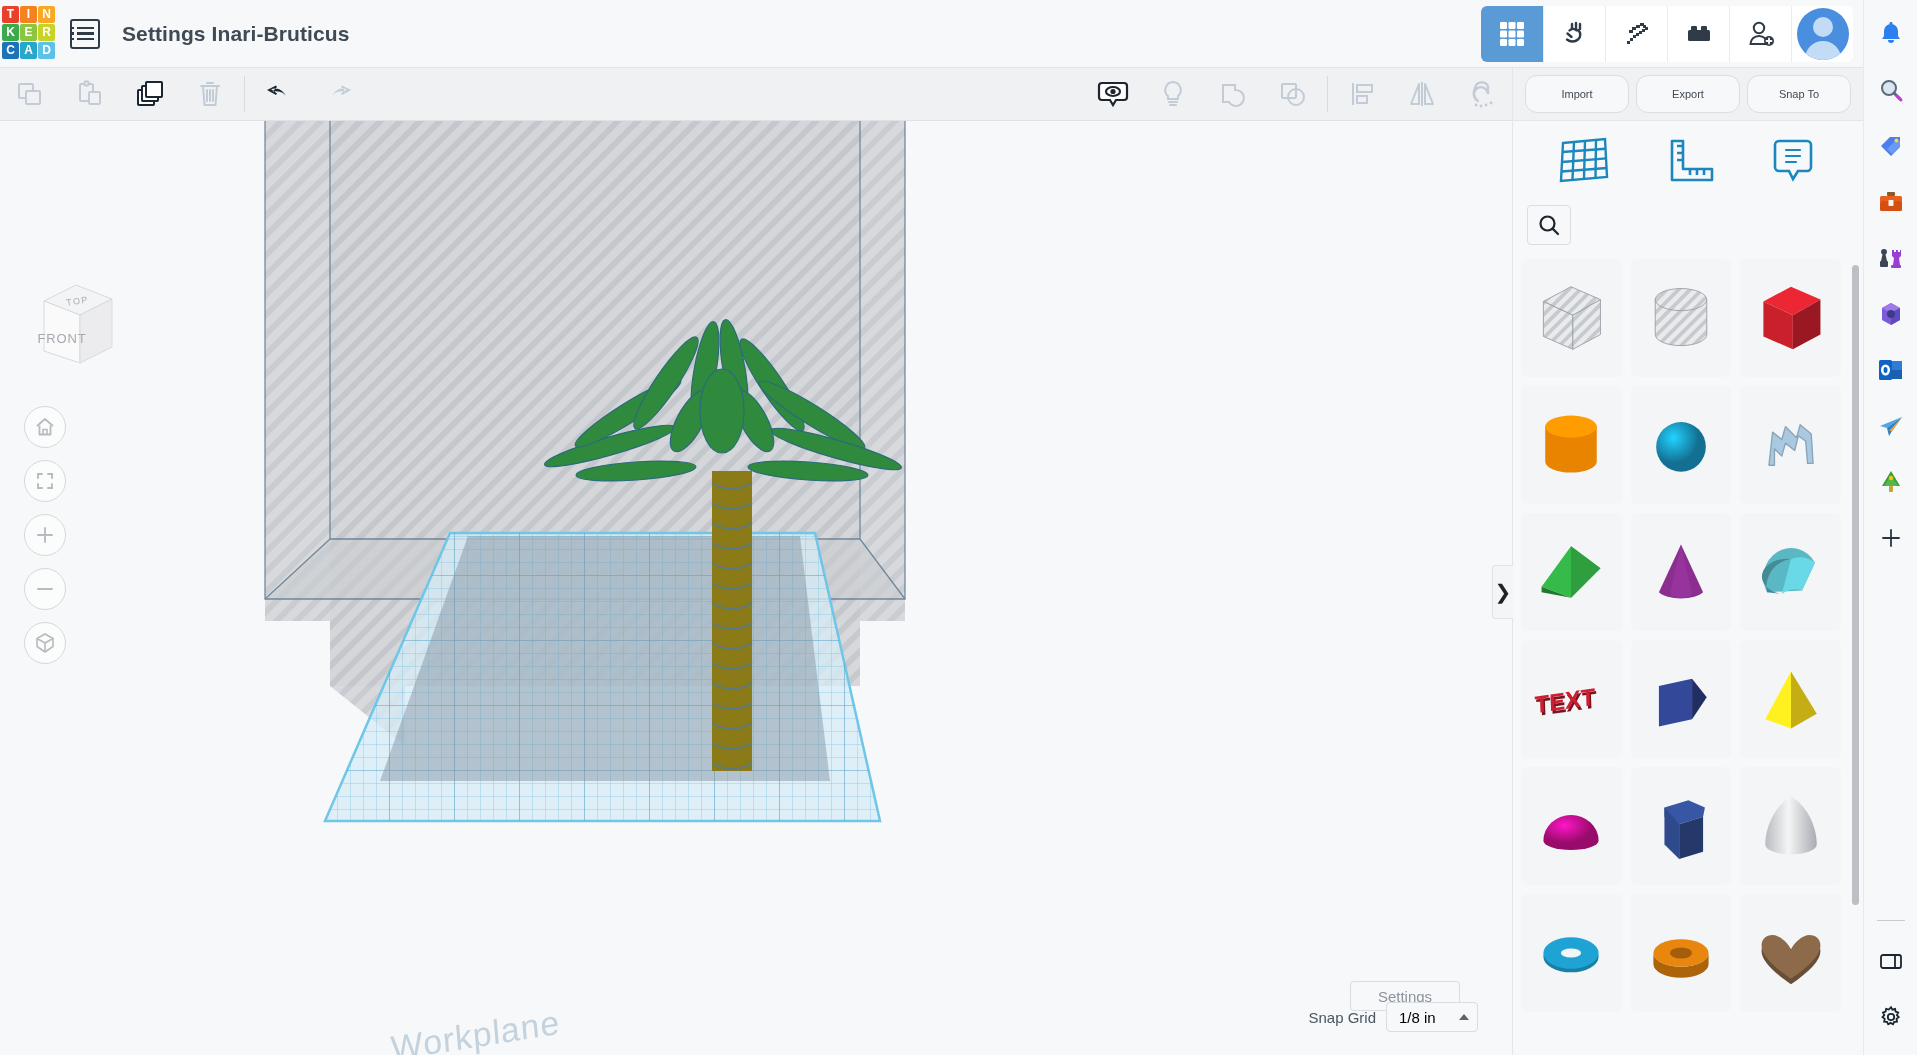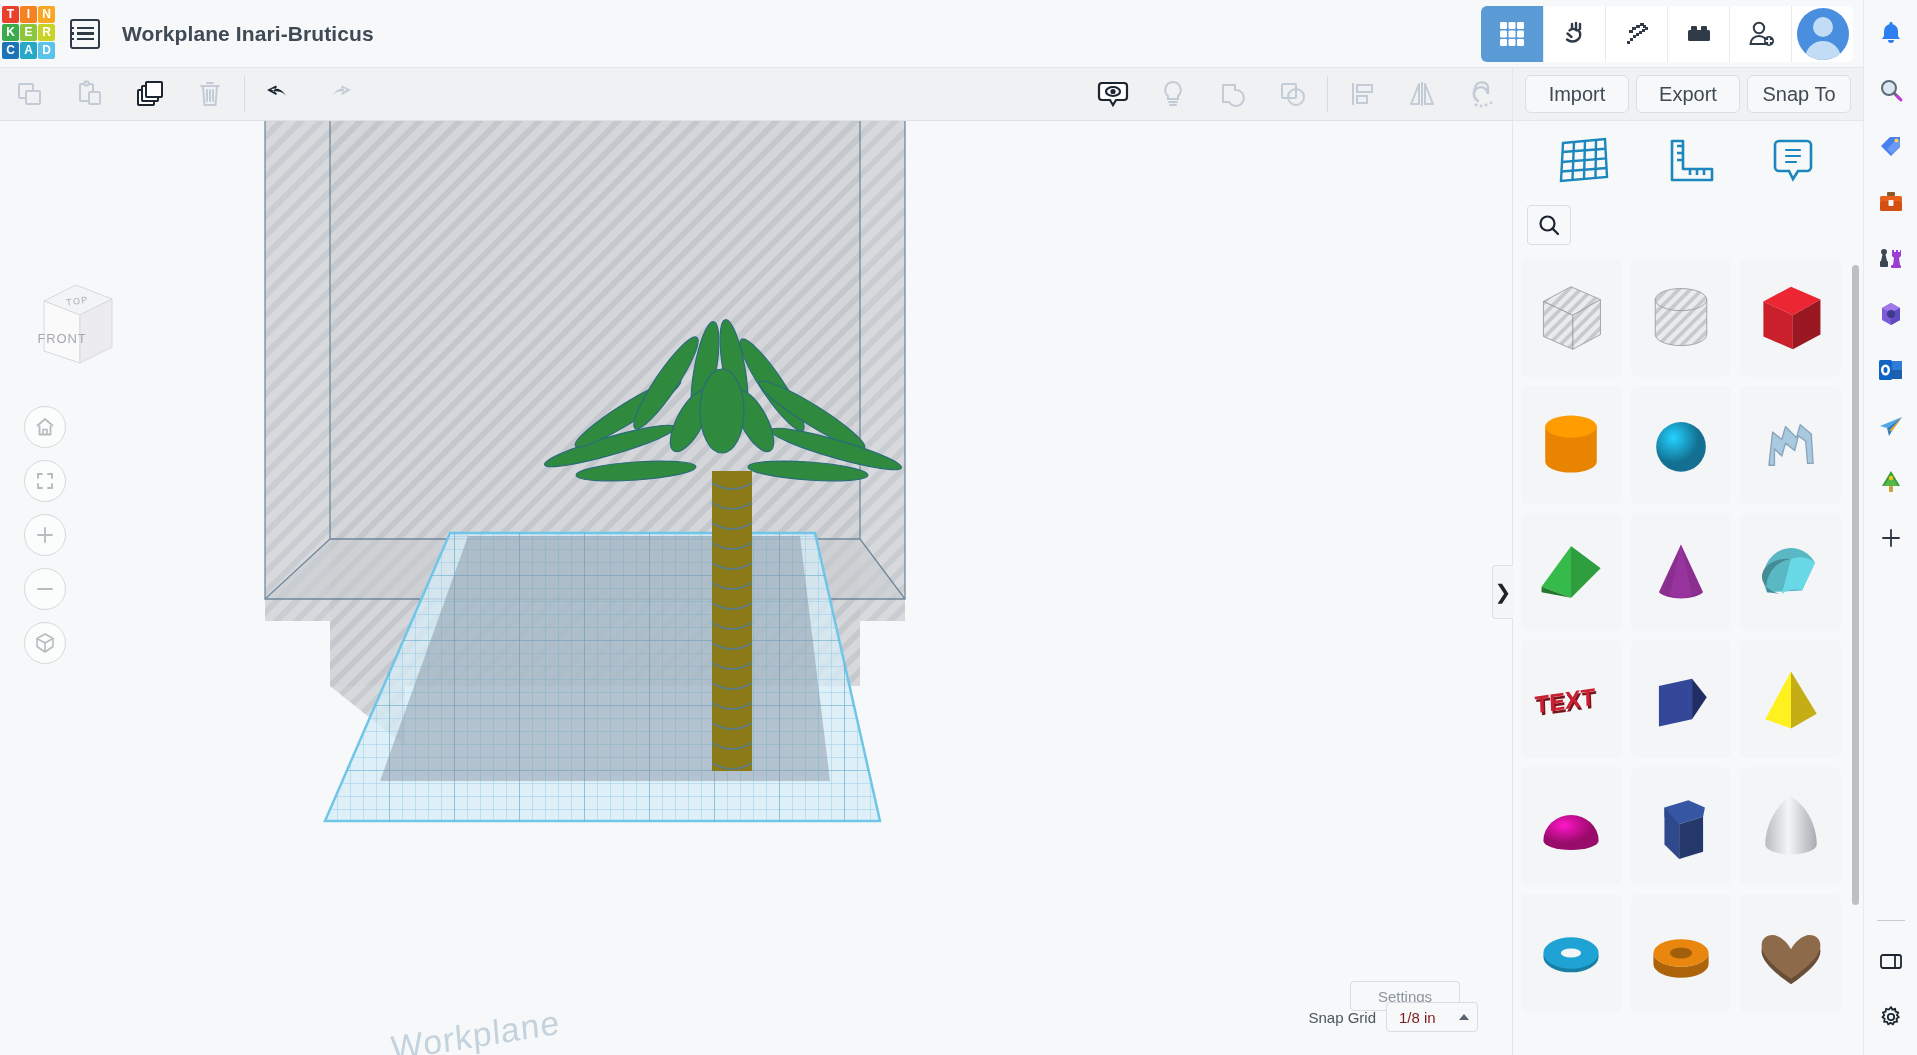--- a/index.html
+++ b/index.html
@@ -124,21 +124,21 @@
     background: #f7f8f9; color: #8b949d; font-size: 15px;
     display: flex; align-items: center; justify-content: center; cursor: pointer;
   }
   #snapgrid-row {
     position: absolute; right: 34px; bottom: 23px;
     display: flex; align-items: center; gap: 10px;
   }
   #snapgrid-label { font-size: 15px; color: #4a5560; }
   #snapgrid-select {
     width: 92px; height: 30px; border: 1px solid #d9dce0; border-radius: 4px;
-    background: #f7f8f9; font-size: 15px; color: #7f1d1d;
+    background: #f7f8f9; font-size: 15px; color: #000000;
     display: flex; align-items: center; justify-content: space-between;
     padding: 0 8px 0 12px; cursor: pointer;
   }
   .caret-up {
     width: 0; height: 0; border-left: 5px solid transparent;
     border-right: 5px solid transparent; border-bottom: 6px solid #5a646e;
   }
 
   
   #rightpanel {
@@ -151,22 +151,22 @@
     background: #f4f5f7; border: 1px solid #e0e3e6; border-right: none;
     border-radius: 4px 0 0 4px; display: flex; align-items: center;
     justify-content: center; font-size: 20px; color: #222; cursor: pointer;
     font-family: "Liberation Sans", sans-serif;
   }
   #io-row {
     height: 53px; display: flex; align-items: center; gap: 7px;
     padding: 0 12px; border-bottom: 1px solid #e3e6e8; background: #f0f1f3;
   }
   .io-btn {
-    flex: 1; height: 38px; border: 1px solid #dadde1; border-radius: 6px;
-    background: #f7f8f9; font-size: 20px; color: #3f4a55;
+    flex: 1; height: 38px; border: 1px solid #dadde1; border-radius: 12px;
+    background: #f7f8f9; font-size: 11px; color: #3f4a55;
     display: flex; align-items: center; justify-content: center; cursor: pointer;
   }
   #tool-row {
     height: 84px; display: flex; align-items: center; justify-content: space-around;
     padding: 0 18px;
   }
   .blue-tool { cursor: pointer; }
   #shape-selector {
     display: flex; align-items: center; gap: 7px; padding: 0 14px 14px 14px;
   }
@@ -237,21 +237,21 @@
         <div class="tk-cell" style="background: rgb(40, 168, 200);">A</div>
         <div class="tk-cell" style="background: rgb(91, 195, 234);">D</div>
       </div>
 
     <div class="menu-icon-box">
       <i></i>
         <i></i>
         <i></i>
     </div>
 
-    <div id="design-title">Workplane Inari-Bruticus</div>
+    <div id="design-title">Settings Inari-Bruticus</div>
 
     <div id="header-actions">
 
       <div class="hdr-btn active">
         <svg width="30" height="30" viewBox="0 0 30 30">
           <g fill="#ffffff">
             <rect x="3" y="3" width="7" height="7" rx="1.2"></rect>
             <rect x="11.5" y="3" width="7" height="7" rx="1.2"></rect>
             <rect x="20" y="3" width="7" height="7" rx="1.2"></rect>
             <rect x="3" y="11.5" width="7" height="7" rx="1.2"></rect>

